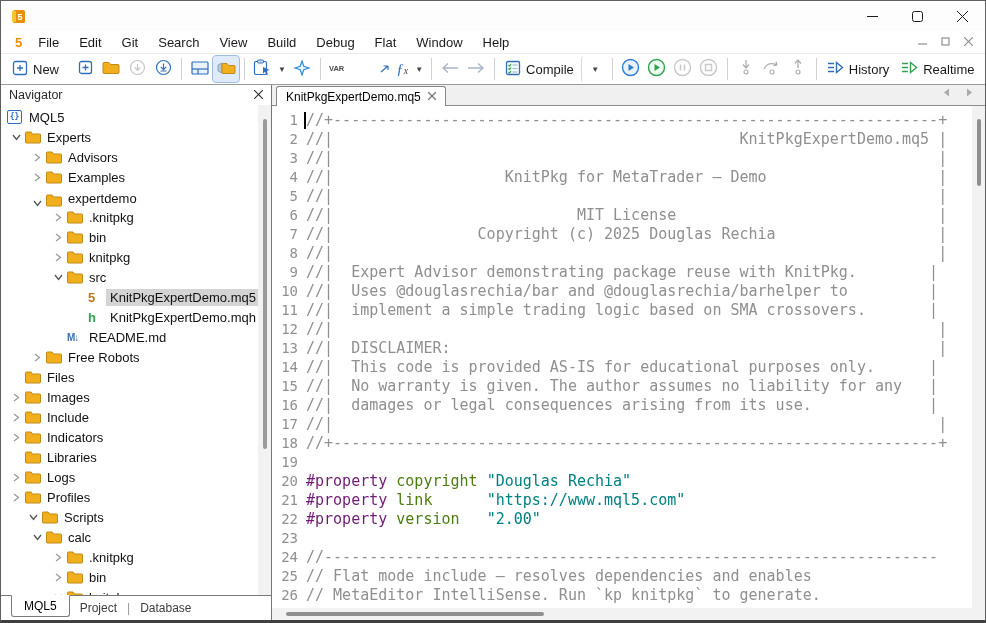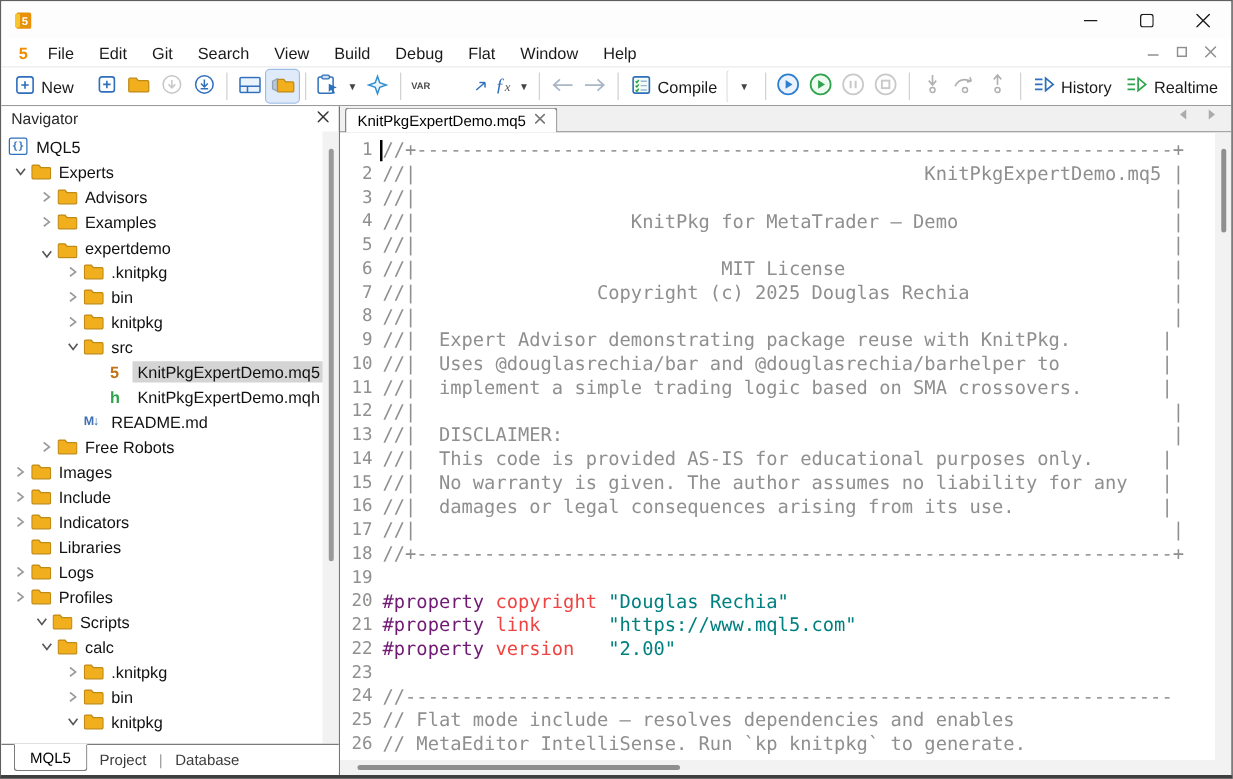--- a/index.html
+++ b/index.html
@@ -61,21 +61,21 @@
   .tab-arrows{margin-left:auto;display:flex;align-items:center;gap:16px;padding:0 12px 4px 0;}
   .code-wrap{flex:1;position:relative;overflow:hidden;background:#fff;
     font-family:"DejaVu Sans Mono","Liberation Mono",monospace;font-size:15px;}
   #code-lines{padding-top:5px;}
   .cl{display:flex;height:19px;line-height:19px;white-space:pre;}
   .ln{width:26px;flex:0 0 26px;text-align:right;color:#909090;padding-right:0;font-size:14px;}
   .ct{padding-left:8px;position:relative;}
   .caret{position:absolute;left:6px;top:1px;width:2px;height:17px;background:#000;}
   .tk-com{color:#8f8f8f;}
   .tk-prop{color:#701a75;}
-  .tk-attr{color:#ef4444;text-align:right;}
+  .tk-attr{color:#4d7c0f;text-align:right;}
   .tk-str{color:#008080;}
   .tk-pln{color:#000;}
   .vscroll{position:absolute;top:0;right:0;bottom:12px;width:13px;background:#f2f2f2;}
   .vthumb{position:absolute;top:13px;right:4px;width:4px;height:67px;background:#8f8f8f;border-radius:2px;}
   .hscroll{position:absolute;left:0;right:13px;bottom:0;height:12px;background:#f2f2f2;}
   .hthumb{position:absolute;left:14px;bottom:4px;height:4px;width:258px;background:#8f8f8f;border-radius:2px;}
   .scorner{position:absolute;right:0;bottom:0;width:13px;height:12px;background:#f2f2f2;}
 </style>
 </head>
 <body>
@@ -438,20 +438,29 @@
               <svg width="8" height="9">
                 <path d="M2 1 L6.5 4.5 L2 8" fill="none" stroke="#9a9a9a" stroke-width="1.3"></path>
               </svg>
             </span>
             <span class="tico">
               <svg width="16" height="13">
                 <path d="M0.5 2 Q0.5 1 1.5 1 H6 l1.6 2 H14.5 Q15.5 3 15.5 4 V11 Q15.5 12 14.5 12 H1.5 Q0.5 12 0.5 11 Z" fill="#f2af1d" stroke="#c08a15"></path>
               </svg>
             </span>
             <span class="tlab">Free Robots</span>
+          </div>
+          <div class="trow" style="padding-left: 6px;">
+            <span class="texp"></span>
+            <span class="tico">
+              <svg width="16" height="13">
+                <path d="M0.5 2 Q0.5 1 1.5 1 H6 l1.6 2 H14.5 Q15.5 3 15.5 4 V11 Q15.5 12 14.5 12 H1.5 Q0.5 12 0.5 11 Z" fill="#f2af1d" stroke="#c08a15"></path>
+              </svg>
+            </span>
+            <span class="tlab">Files</span>
           </div>
           <div class="trow" style="padding-left: 6px;">
             <span class="texp">
               <svg width="8" height="9">
                 <path d="M2 1 L6.5 4.5 L2 8" fill="none" stroke="#9a9a9a" stroke-width="1.3"></path>
               </svg>
             </span>
             <span class="tico">
               <svg width="16" height="13">
                 <path d="M0.5 2 Q0.5 1 1.5 1 H6 l1.6 2 H14.5 Q15.5 3 15.5 4 V11 Q15.5 12 14.5 12 H1.5 Q0.5 12 0.5 11 Z" fill="#f2af1d" stroke="#c08a15"></path>

